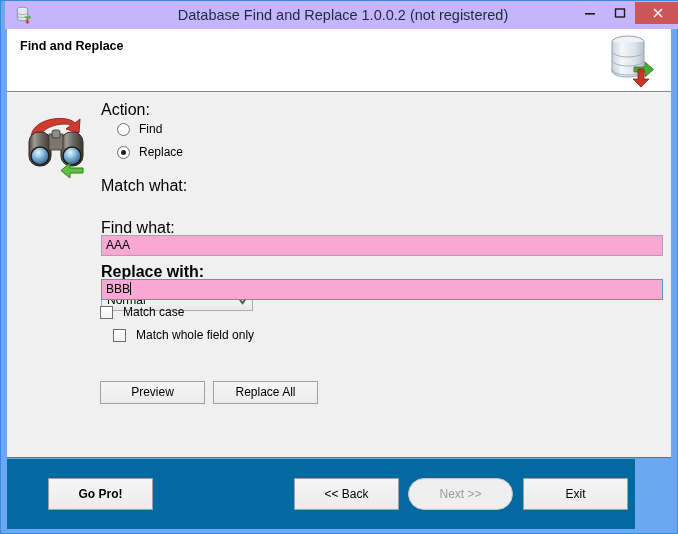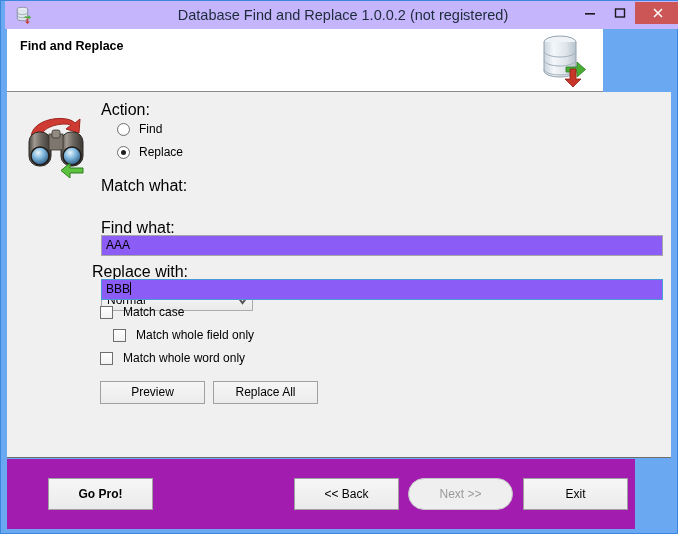--- a/index.html
+++ b/index.html
@@ -50,21 +50,21 @@
   }
   #btn-min  { left: 570px; width: 30px; }
   #btn-max  { left: 600px; width: 30px; }
   #btn-close{ left: 630px; width: 45px; background: #cc5555; }
   .win-btn svg { position: absolute; left: 50%; top: 50%; transform: translate(-50%,-50%); }
 
   
   #header {
     position: absolute;
     left: 6px; top: 28px;
-    width: 596px; height: 63px;
+    width: 664px; height: 63px;
     background: #ffffff;
     border-bottom: 1px solid #8a8a8a;
   }
   #header-title {
     position: absolute;
     left: 13px; top: 10px;
     font-size: 12.5px;
     font-weight: bold;
     color: #000000;
   }
@@ -152,21 +152,21 @@
     position: absolute;
     right: 0; top: 0;
     width: 19px; height: 19px;
   }
 
   
   .txtfield {
     position: absolute;
     left: 94px;
     width: 562px; height: 21px;
-    background: #8b5cf6;
+    background: #f9a8d4;
     border: 1px solid #a6a6a6;
     font-size: 12px;
     color: #000;
     padding-left: 4px;
     line-height: 19px;
     overflow: hidden;
     white-space: nowrap;
   }
   .txtfield.focused { border: 1px solid #4a9ada; }
   .caret {
@@ -210,21 +210,21 @@
     font-family: "Liberation Sans", sans-serif;
   }
   .pbtn.disabled { color: #9a9a9a; background: #efefef; border-color: #c4c4c4; }
   .pbtn.bold { font-weight: bold; }
 
   
   #footer {
     position: absolute;
     left: 6px; top: 458px;
     width: 628px; height: 70px;
-    background: #a21caf;
+    background: #0369a1;
     padding-left: 32px;
   }
 </style>
 </head>
 <body>
 
 <div id="window">
 
   <div id="titlebar">
 
@@ -334,36 +334,32 @@
           <path d="M6 7.5 L9.5 12 L13 7.5" fill="none" stroke="#555" stroke-width="2"></path>
         </svg>
       </span>
     </div>
 
     <div class="fld-label" style="left:94px; top:127px;">Find what:</div>
     <div class="txtfield" style="top:143px;">
       <span>AAA</span>
     </div>
 
-    <div class="fld-label" style="left:85px; top:171px;">Replace with:</div>
+    <div class="fld-label" style="left:94px; top:171px;font-weight:bold;">Replace with:</div>
     <div class="txtfield focused" style="top:187px;">
       <span>BBB</span><span class="caret"></span>
     </div>
 
     <div class="cb-row" style="top:212px;">
       <span class="cb-mark"></span>
       <span class="lbl">Match case</span>
     </div>
     <div class="cb-row" style="top:235px;padding-left:13px;">
       <span class="cb-mark"></span>
       <span class="lbl">Match whole field only</span>
-    </div>
-    <div class="cb-row" style="top:258px;">
-      <span class="cb-mark"></span>
-      <span class="lbl">Match whole word only</span>
     </div>
 
     <div class="pbtn" style="left:206px; top:289px; width:105px; height:23px; line-height:21px;">Replace All</div>
     <div class="pbtn" style="left:93px; top:289px; width:105px; height:23px; line-height:21px;">Preview</div>
   </div>
 
   <div id="footer">
     <div class="pbtn bold" style="left:41px; top:19px; width:105px; height:32px; line-height:30px;">Go Pro!</div>
     <div class="pbtn" style="left:287px; top:19px; width:105px; height:32px; line-height:30px;">&lt;&lt; Back</div>
     <div class="pbtn disabled" style="left:401px; top:19px; width:105px; height:32px; line-height:30px;border-radius:16px;">Next &gt;&gt;</div>

